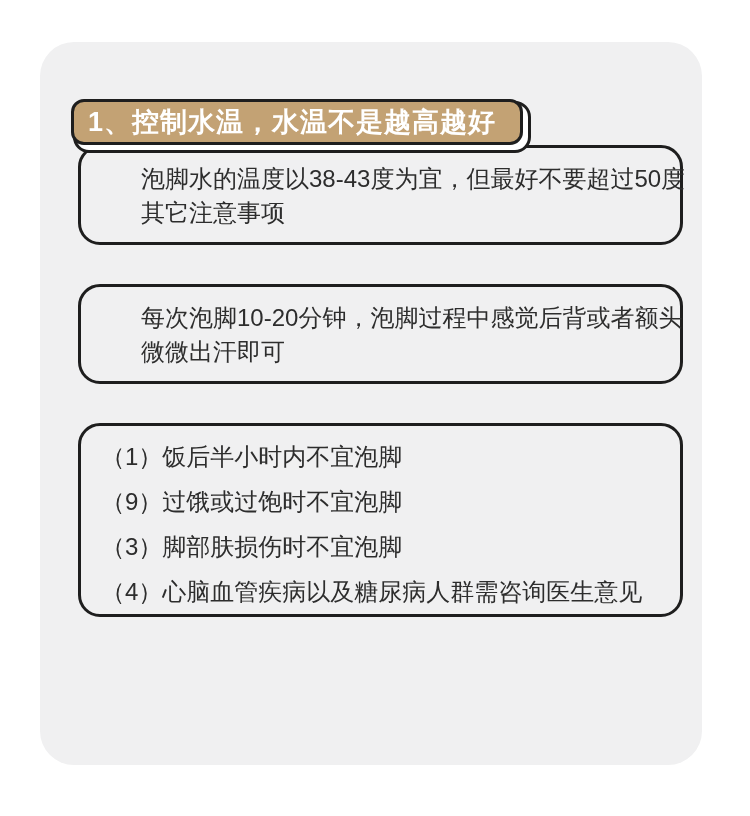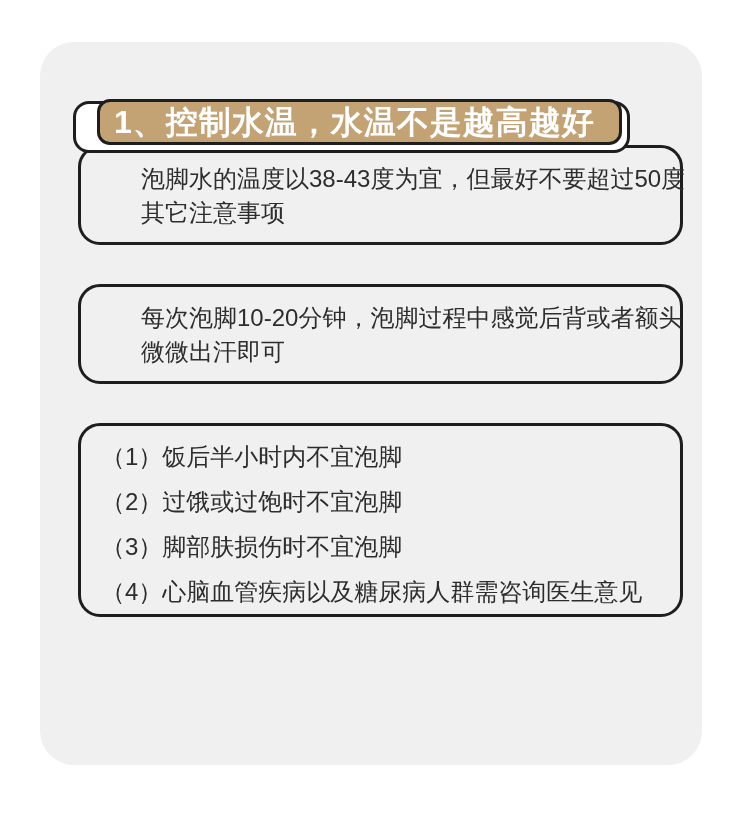--- a/index.html
+++ b/index.html
@@ -45,25 +45,24 @@
     display: block;
     position: relative;
     top: -5px;
     left: -5px;
     background: #c3a274;
     border: 3px solid #1e1e1e;
     border-radius: 13px;
     padding: 3px 24px 3px 14px;
     color: #ffffff;
     font-weight: 700;
-    font-size: 32px;
+    font-size: 27px;
     line-height: 34px;
     letter-spacing: 1px;
     white-space: nowrap;
-    margin-left: 26px;
   }
 
   .panel {
     position: relative;
     z-index: 1;
     margin: -8px 19px 0 38px;
     border: 3px solid #1e1e1e;
     border-radius: 22px;
     box-sizing: border-box;
     padding: 14px 18px 12px 20px;
@@ -95,20 +94,20 @@
     <div class="block">
       <div class="panel">
         <div class="line">每次泡脚10-20分钟，泡脚过程中感觉后背或者额头</div>
         <div class="line">微微出汗即可</div>
       </div>
     </div>
 
     <div class="block">
       <div class="panel list">
         <div class="item">（1）饭后半小时内不宜泡脚</div>
-        <div class="item">（2）过饿或过饱时不宜泡脚</div>
+        <div class="item">（9）过饿或过饱时不宜泡脚</div>
         <div class="item">（3）脚部肤损伤时不宜泡脚</div>
         <div class="item">（4）心脑血管疾病以及糖尿病人群需咨询医生意见</div>
       </div>
     </div>
 
   </div>
 </div>
 
 </body></html>

